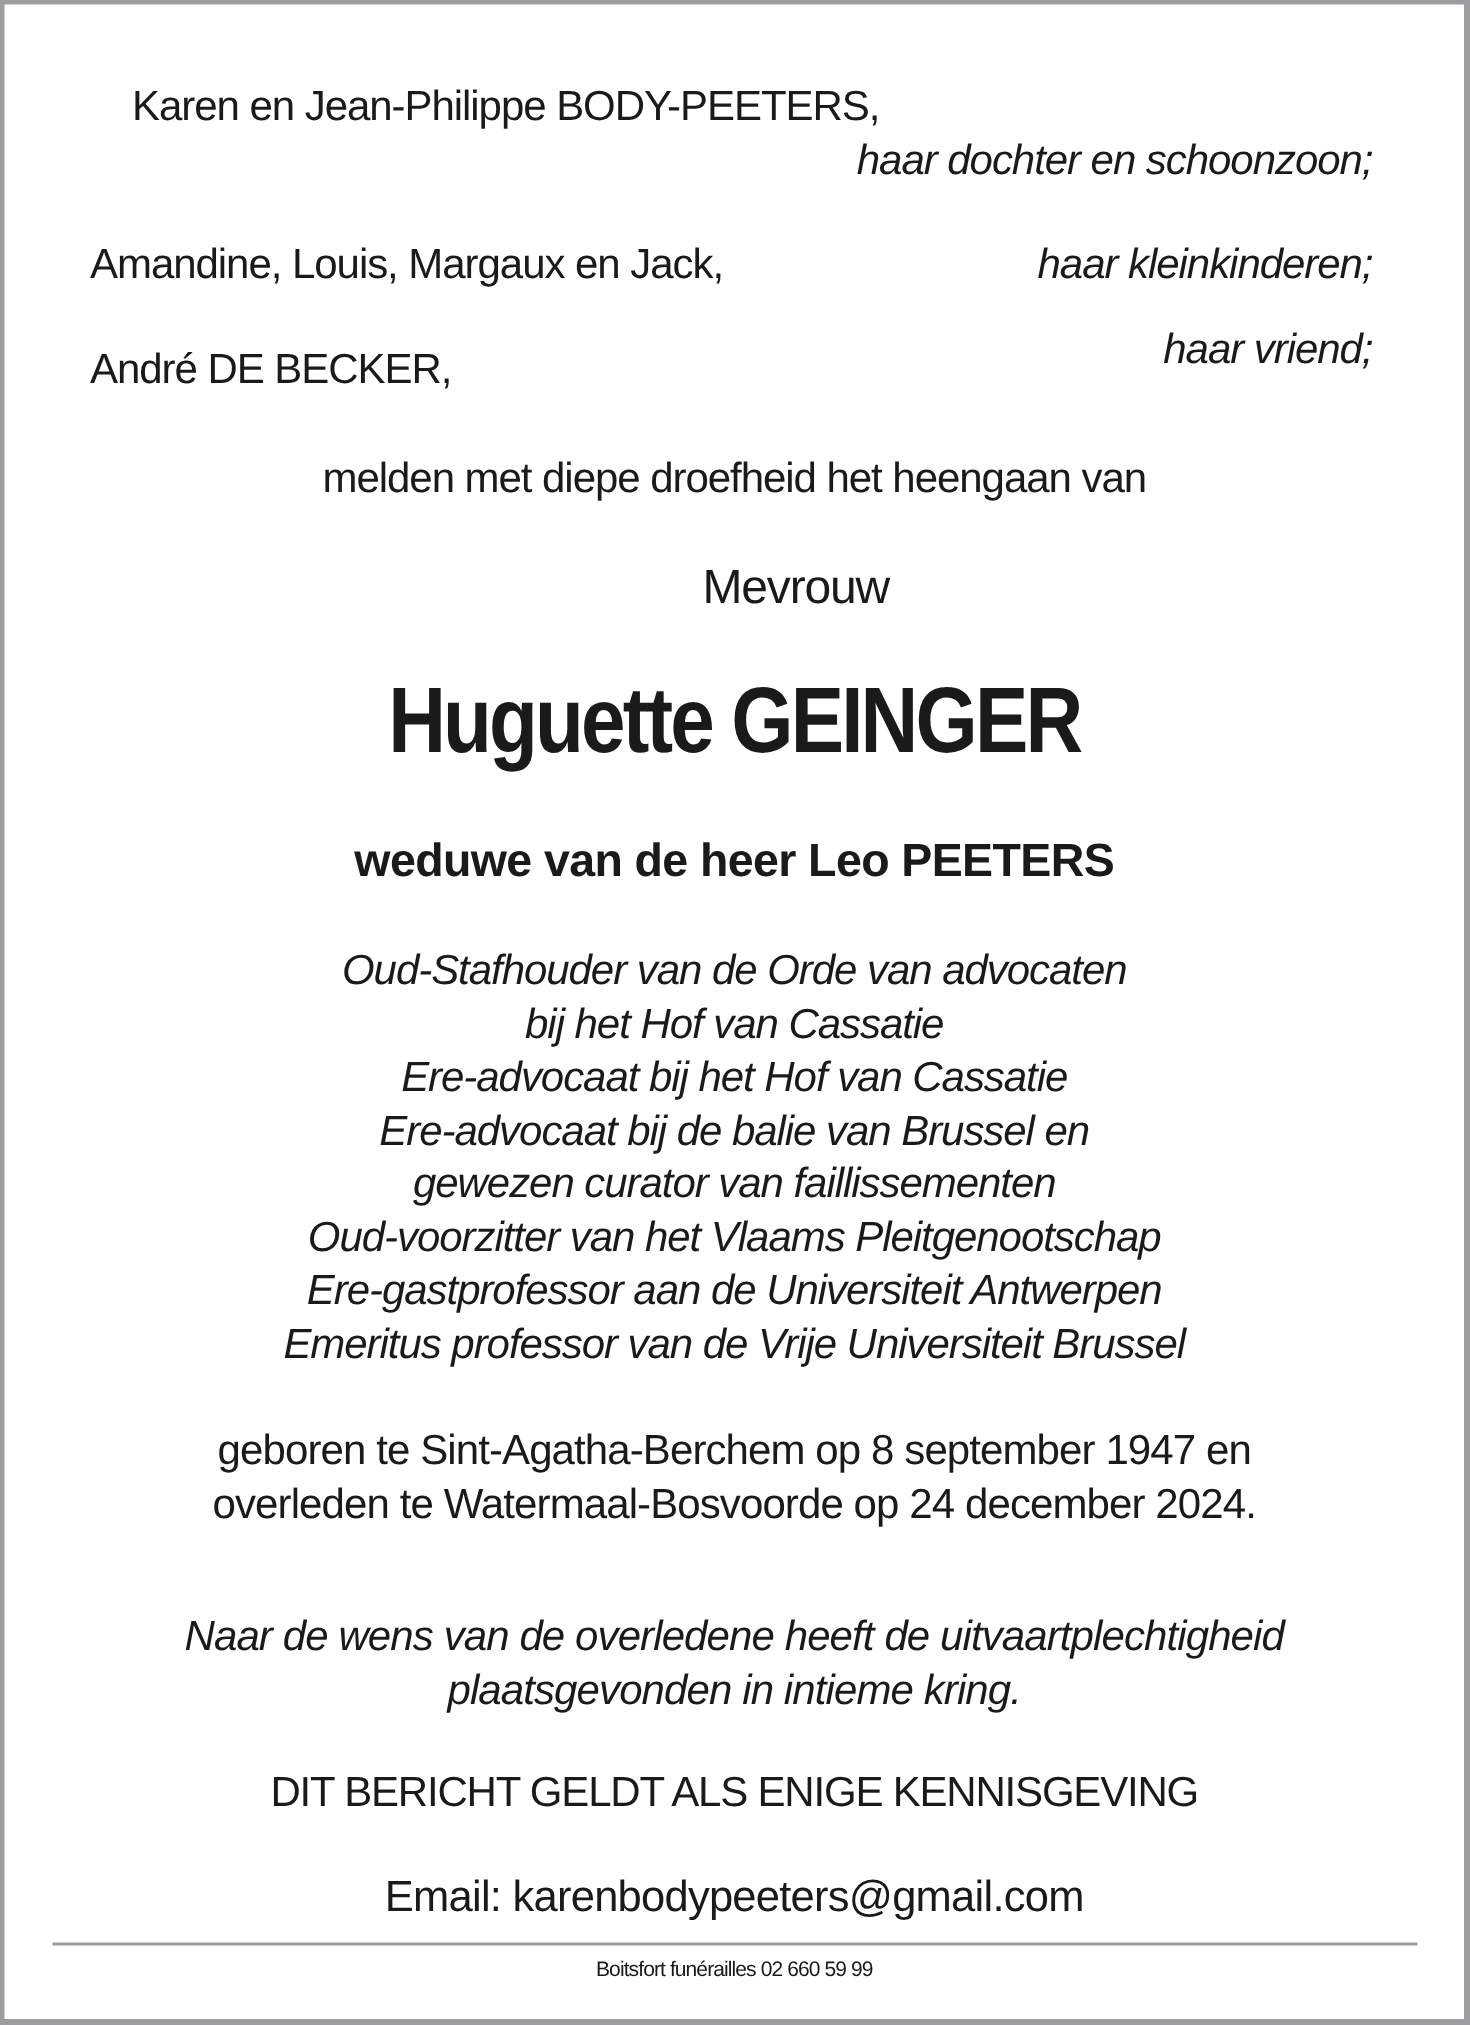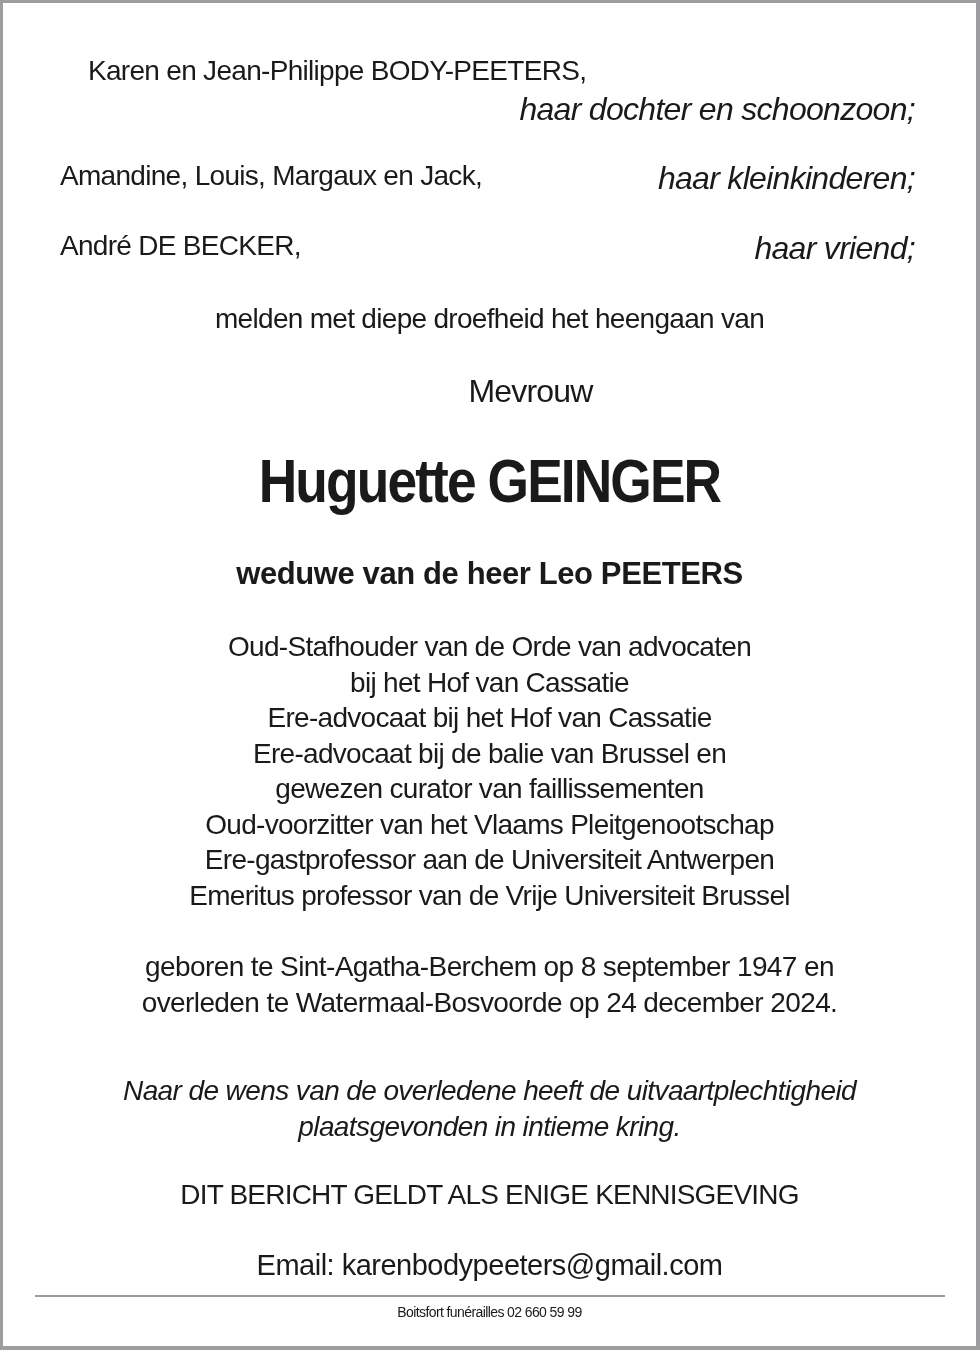--- a/index.html
+++ b/index.html
@@ -24,21 +24,21 @@
       background: #ffffff;
     }
     .abs { position: absolute; white-space: nowrap; }
     .family-name {
       left: 57px;
       font-size: 28px;
       letter-spacing: -0.7px;
     }
     .family-role {
       right: 61px;
-      font-size: 32px;
+      font-size: 28px;
       font-style: italic;
       letter-spacing: -0.7px;
     }
     .center {
       left: 0;
       width: 973px;
       text-align: center;
     }
     .intro { font-size: 28px; letter-spacing: -0.7px; }
     .title-prefix { font-size: 32px; letter-spacing: -0.8px; }
@@ -49,20 +49,21 @@
       transform: scaleX(0.86);
       transform-origin: center;
     }
     .widow-line {
       font-size: 31px;
       font-weight: bold;
       letter-spacing: -0.4px;
     }
     .titles {
       font-size: 28px;
+      font-style: italic;
       line-height: 35.5px;
       letter-spacing: -0.7px;
     }
     .dates {
       font-size: 28px;
       line-height: 35.5px;
       letter-spacing: -0.6px;
     }
     .ceremony {
       font-size: 28px;
@@ -89,21 +90,21 @@
 
 <div class="card">
 
   <div class="abs family-name" style="top:52px;margin-left:28px;">Karen en Jean-Philippe BODY-PEETERS,</div>
   <div class="abs family-role" style="top:88px;">haar dochter en schoonzoon;</div>
 
   <div class="abs family-name" style="top:157px;">Amandine, Louis, Margaux en Jack,</div>
   <div class="abs family-role" style="top:157px;">haar kleinkinderen;</div>
 
   <div class="abs family-name" style="top:227px;">André DE BECKER,</div>
-  <div class="abs family-role" style="top:227px;">haar vriend;</div>
+  <div class="abs family-role" style="top:214px;">haar vriend;</div>
 
   <div class="abs center intro" style="top:300px;">melden met diepe droefheid het heengaan van</div>
   <div class="abs center title-prefix" style="top:370px;padding-left:41px;">Mevrouw</div>
   <div class="abs center deceased-name" style="top:442px;">Huguette GEINGER</div>
   <div class="abs center widow-line" style="top:553px;">weduwe van de heer Leo PEETERS</div>
 
   <div class="abs center titles" style="top:626px;">
     <div>Oud-Stafhouder van de Orde van advocaten</div>
     <div>bij het Hof van Cassatie</div>
     <div>Ere-advocaat bij het Hof van Cassatie</div>

